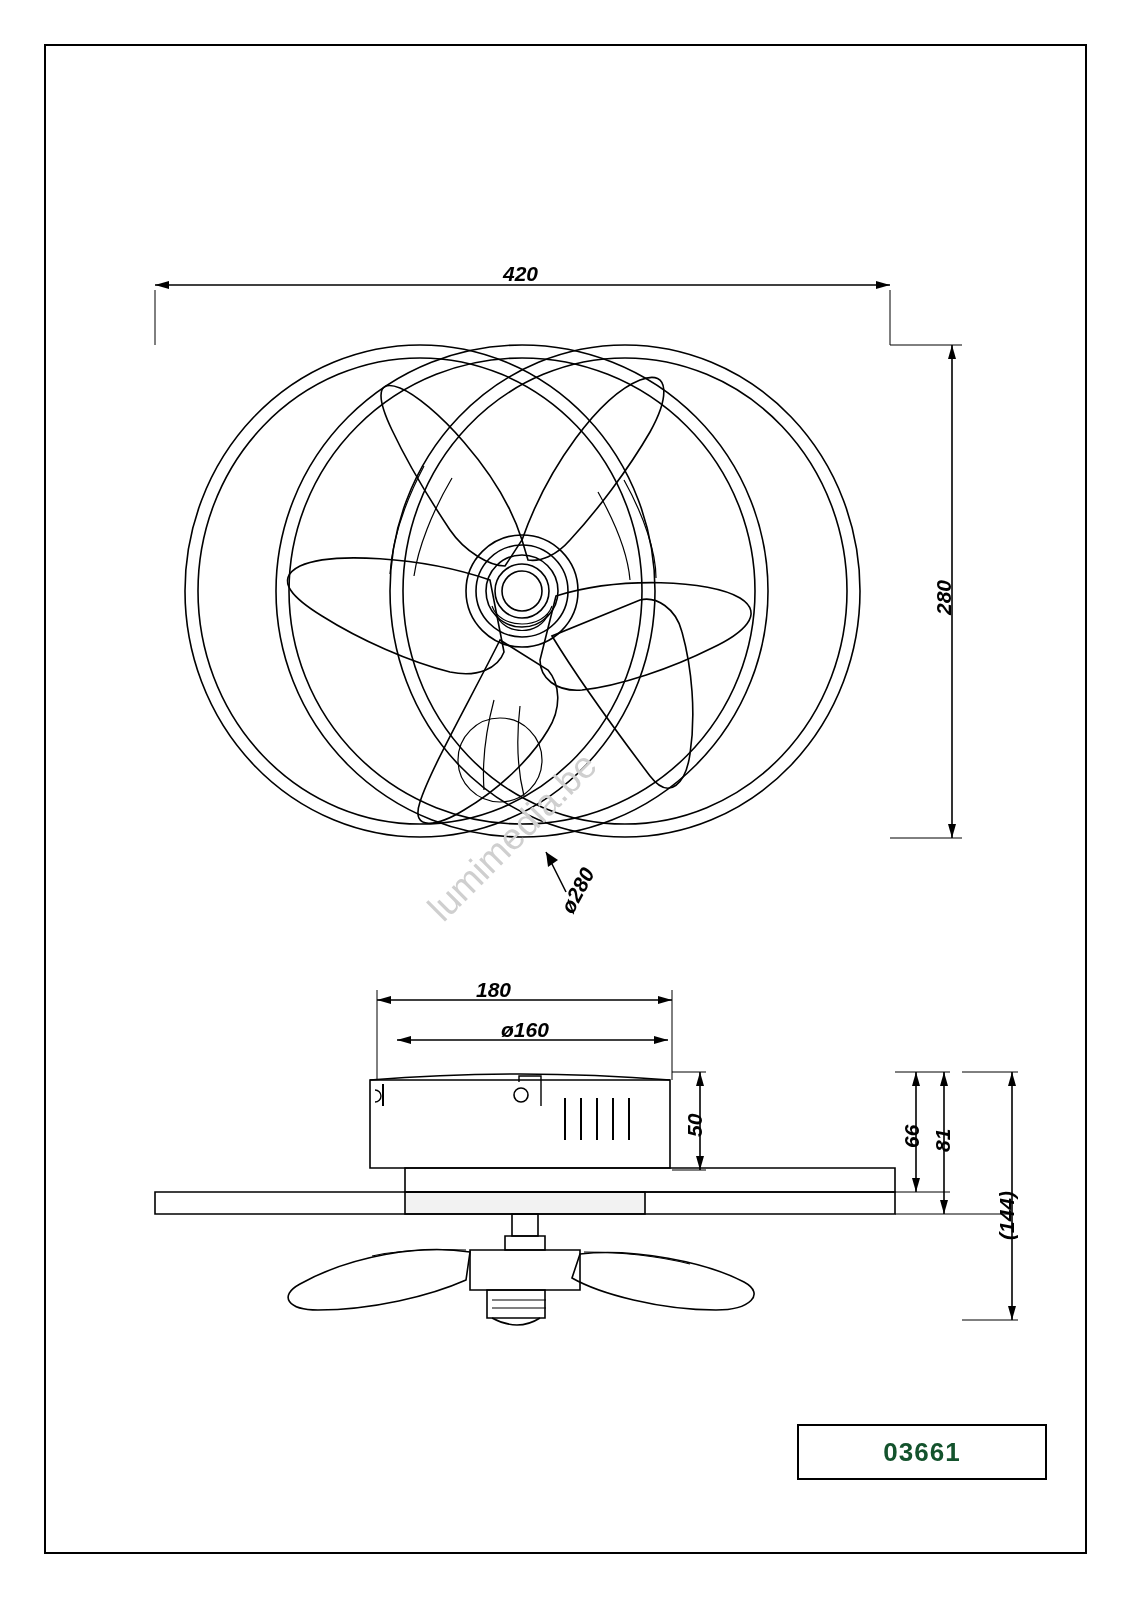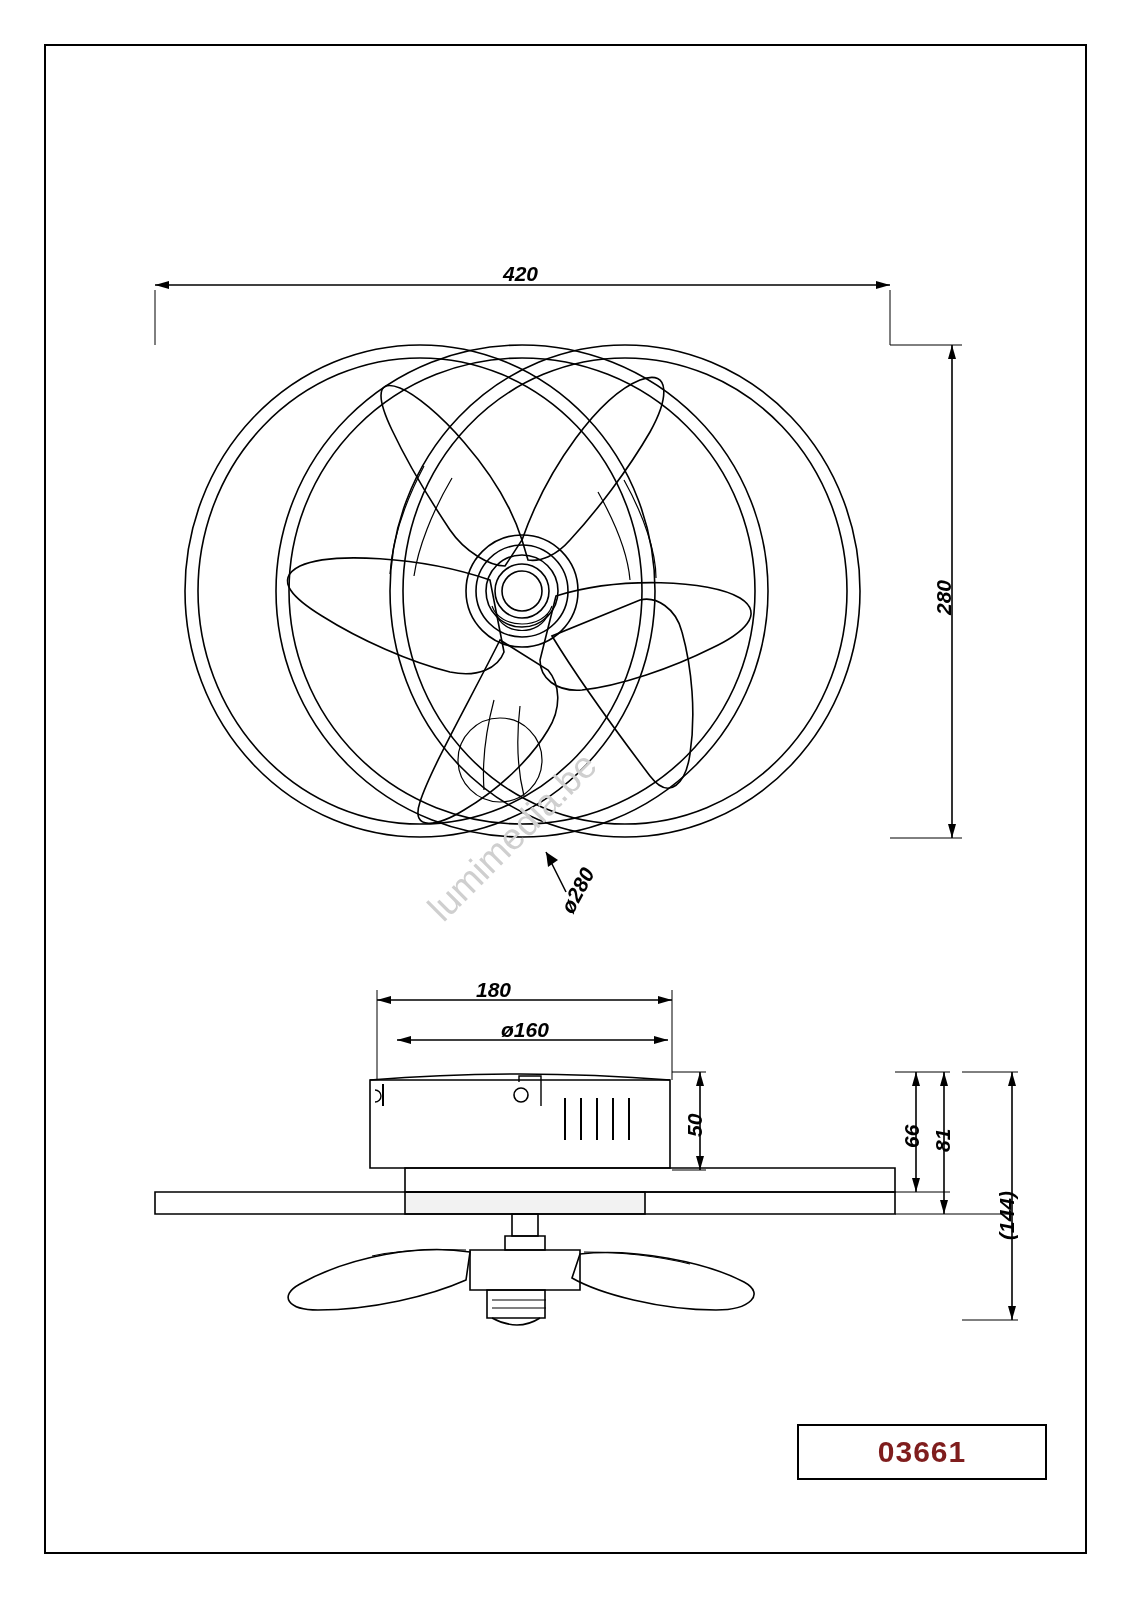--- a/index.html
+++ b/index.html
@@ -48,24 +48,24 @@
     top: 1424px;
     width: 250px;
     height: 56px;
     border: 2px solid #000;
     box-sizing: border-box;
     display: flex;
     align-items: center;
     justify-content: center;
   }
   .titleblock .code {
-    font-size: 30px;
+    font-size: 26px;
     font-weight: bold;
     letter-spacing: 1px;
-    color: #7f1d1d;
+    color: #14532d;
   }
   .watermark {
     position: absolute;
     left: 420px;
     top: 900px;
     font-size: 37px;
     color: #cfcfcf;
     transform: rotate(-45deg);
     transform-origin: left top;
     white-space: nowrap;

